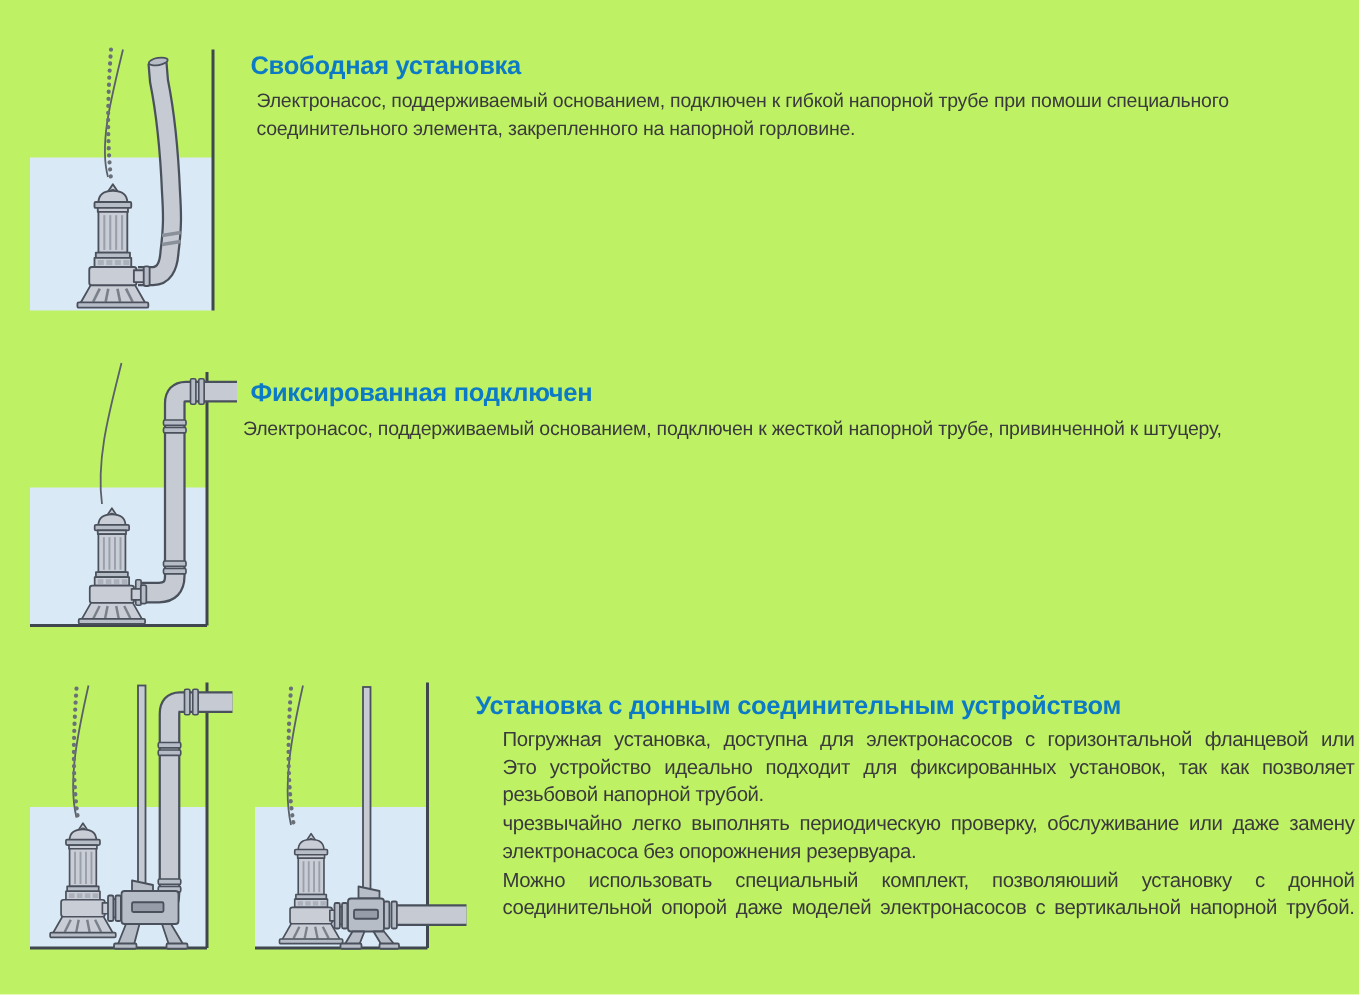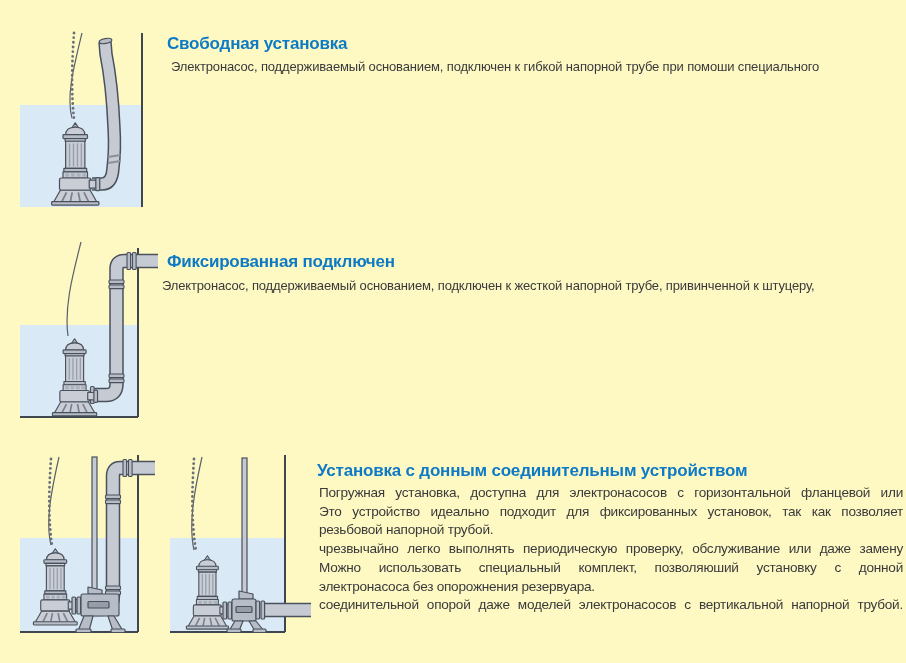--- a/index.html
+++ b/index.html
@@ -1,22 +1,22 @@
 <!DOCTYPE html>
 <html><head>
 <meta charset="utf-8">
 <style>
   html,body{margin:0;padding:0;background:#ffffff;}
-  #page{position:relative;width:906px;height:663px;background:#fef9c3;overflow:hidden;
+  #page{position:relative;width:906px;height:663px;background:#bef264;overflow:hidden;
         font-family:"Liberation Sans",sans-serif;}
   .sec-title{position:absolute;margin:0;font-size:17px;font-weight:bold;color:#0d7ac6;
              letter-spacing:-0.2px;white-space:nowrap;}
   .body-block{position:absolute;}
   .line{font-size:13px;line-height:18.6px;color:#3a3a3c;letter-spacing:-0.15px;white-space:nowrap;}
-  .block-3 .line{font-size:13.6px;line-height:18.7px;letter-spacing:-0.25px;white-space:normal;}
+  .block-3 .line{font-size:13.6px;line-height:18.7px;letter-spacing:-0.25px;white-space:normal;margin-left:16px;}
   .block-3{width:584px;}
   .block-3 .jl{text-align:justify;text-align-last:justify;white-space:nowrap;}
   .ill{position:absolute;}
   svg{display:block;overflow:visible;}
 </style>
 </head>
 <body>
 
 <div id="page">
 
@@ -69,20 +69,21 @@
         <path d="M74 168 H84 Q94 168 95 152 C97 136 97 128 96 112 C95 88 92 58 88 38 L87 26" fill="none" stroke="#c6cbd3" stroke-width="10.5"></path>
         <path d="M90 141 L102.5 139 M90 147 L102.5 145" stroke="#8a909a" stroke-width="2.2"></path>
         <ellipse cx="87.5" cy="25" rx="6.4" ry="2.4" fill="#b7bdc7" stroke="#4a515c" stroke-width="1.2" transform="rotate(-10 87.5 25)"></ellipse>
       </g>
       <use href="#pump" transform="translate(31 106) scale(0.875)"></use>
     </svg>
   </div>
   <h2 class="sec-title" style="left:167px;top:34px">Свободная установка</h2>
   <div class="body-block" style="left:171px;top:58px">
     <div class="line">Электронасос, поддерживаемый основанием, подключен к гибкой напорной трубе при помоши специального</div>
+    <div class="line">соединительного элемента, закрепленного на напорной горловине.</div>
   </div>
 
   <div class="ill" style="left:18px;top:234px">
     <svg width="142" height="200" viewBox="0 0 142 200">
       <rect x="2" y="91" width="118" height="92" fill="#d9e9f5"></rect>
       <path d="M2 183 H120 M120 14 V183" stroke="#3f464e" stroke-width="2" fill="none"></path>
       <path d="M63 8 C55 40 46 72 50 102" fill="none" stroke="#5a606a" stroke-width="1.2"></path>
       <g>
         <path d="M140 27 H106 Q98.5 27 98.5 35 V150 Q98.5 161 88 161 H75" fill="none" stroke="#4a515c" stroke-width="14.5"></path>
         <path d="M140 27 H106 Q98.5 27 98.5 35 V150 Q98.5 161 88 161 H75" fill="none" stroke="#c6cbd3" stroke-width="11.5"></path>
@@ -165,18 +166,18 @@
       </g>
     </svg>
   </div>
 
   <h2 class="sec-title" style="left:317px;top:461px">Установка с донным соединительным устройством</h2>
   <div class="body-block block-3" style="left:319px;top:484px">
     <div class="line jl">Погружная установка, доступна для электронасосов с горизонтальной фланцевой или</div>
     <div class="line jl">Это устройство идеально подходит для фиксированных установок, так как позволяет</div>
     <div class="line">резьбовой напорной трубой.</div>
     <div class="line jl">чрезвычайно легко выполнять периодическую проверку, обслуживание или даже замену</div>
+    <div class="line">электронасоса без опорожнения резервуара.</div>
     <div class="line jl">Можно использовать специальный комплект, позволяюший установку с донной</div>
-    <div class="line">электронасоса без опорожнения резервуара.</div>
     <div class="line jl">соединительной опорой даже моделей электронасосов с вертикальной напорной трубой.</div>
   </div>
 
 </div>
 
 </body></html>

